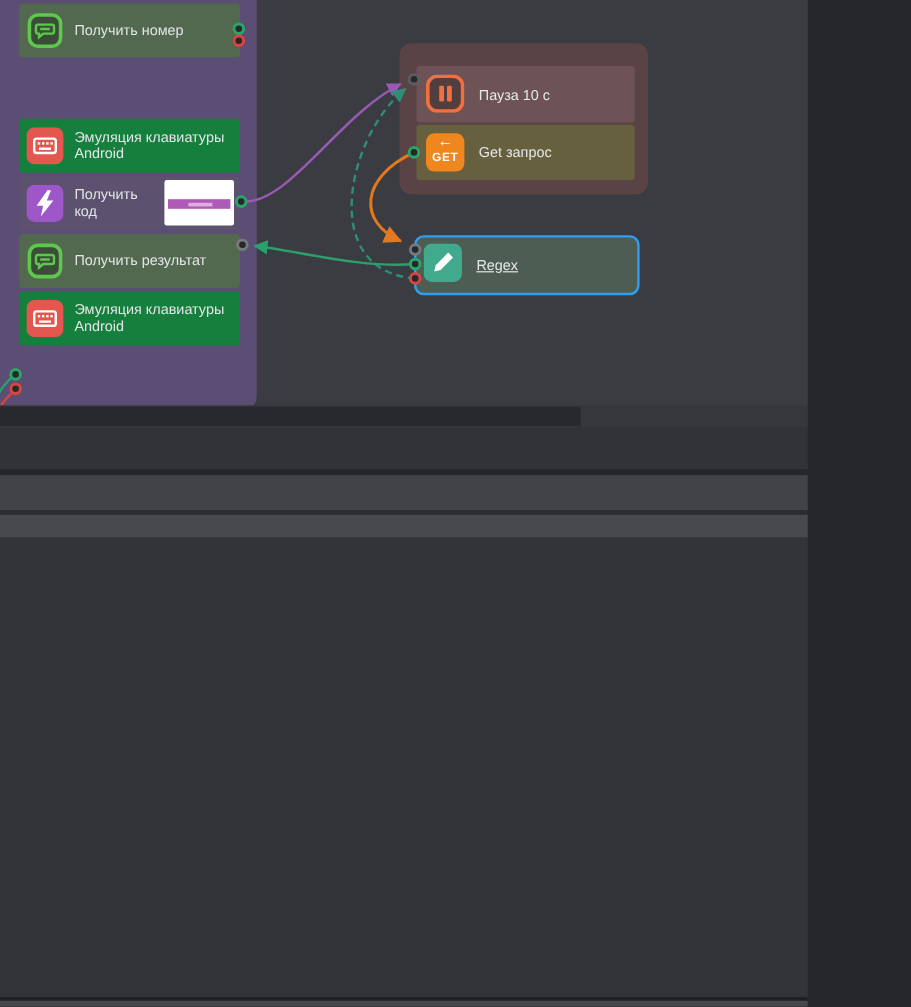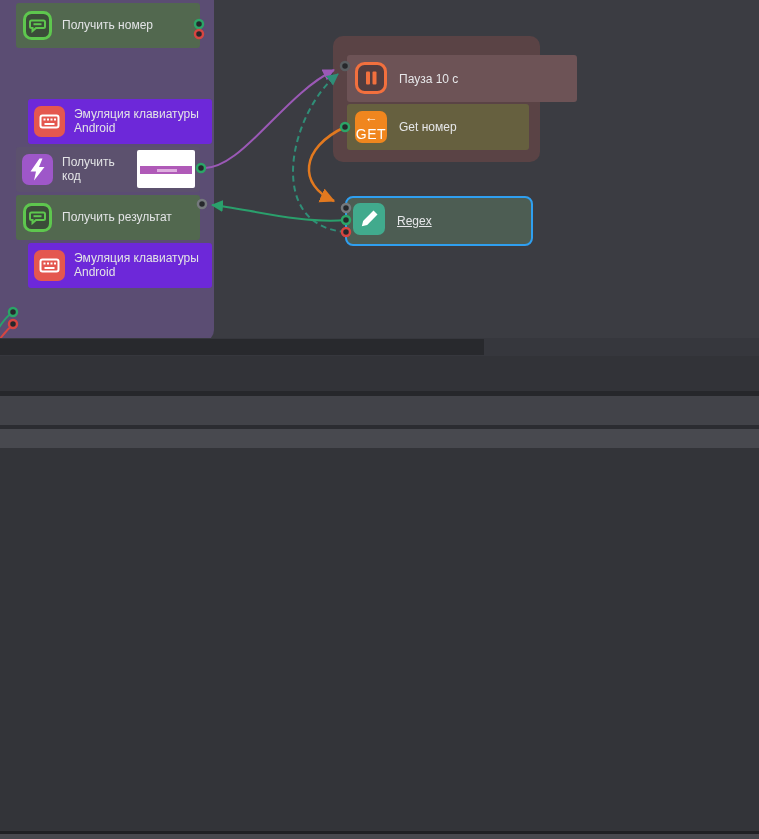--- a/index.html
+++ b/index.html
@@ -1,49 +1,49 @@
 <!DOCTYPE html>
 <html><head>
 <meta charset="utf-8">
 <style>
   html,body{margin:0;padding:0;background:#26272b;}
-  #root{position:relative;width:759px;height:839px;overflow:hidden;
+  #root{position:relative;width:673px;height:839px;overflow:hidden;
         font-family:"Liberation Sans",sans-serif;background:#333439;}
   .abs{position:absolute;}
 
   
   #canvas{left:0;top:0;width:759px;height:338px;background:#3b3c42;overflow:hidden;}
   #group-strip{left:-12px;top:-12px;width:226px;height:354px;background:#5b4d73;border-radius:12px;}
   .node-row{left:16px;width:184px;height:45px;border-radius:3px;display:flex;align-items:center;}
   .node-icon{position:absolute;left:6px;top:7px;width:31px;height:31px;}
   .node-label{position:absolute;left:46px;top:0;height:45px;display:flex;align-items:center;
               font-size:12px;line-height:1.15;color:#e3e4e6;}
   .node-label.narrow{width:72px;}
   .node-label.wide{width:132px;}
   .thumb{position:absolute;left:121px;top:3px;width:58px;background:#ffffff;border-radius:2px;}
 
   .bg-green{background:#52684f;} .bg-purple{background:#5c516e;}
-  .bg-red{background:#6d28d9;margin-left:12px;}   .bg-blue{background:#41566e;}
+  .bg-red{background:#15803d;}   .bg-blue{background:#41566e;}
 
   #right-group{left:333px;top:36px;width:207px;height:126px;background:#5a4345;border-radius:10px;}
   .grp-row{position:absolute;left:14px;width:182px;border-radius:3px;}
-  #pause-row{top:19px;height:47px;background:#6d5356;padding-left:48px;}
+  #pause-row{top:19px;height:47px;background:#6d5356;}
   #get-row{top:68px;height:46px;background:#66603f;}
   .grp-icon{position:absolute;left:8px;top:7px;width:32px;height:32px;}
   .grp-label{position:absolute;left:52px;top:0;height:100%;display:flex;align-items:center;
              font-size:12px;color:#e6e7e9;}
 
   #regex-node{left:345px;top:196px;width:184px;height:46px;background:#4d5d53;
               border:2px solid #2f9ff0;border-radius:8px;}
   #regex-node .grp-icon{left:6px;top:5px;}
   #regex-node .grp-label{left:50px;text-decoration:underline;}
 
   #get-icon{background:#f0861e;border-radius:7px;text-align:center;}
   #get-icon .g-arrow{position:absolute;left:0;right:0;top:-1px;color:#fff;font-size:13px;font-weight:bold;}
-  #get-icon .g-text{position:absolute;left:0;right:0;top:15px;color:#fff;font-size:14px;font-weight:normal;letter-spacing:.5px;}
+  #get-icon .g-text{position:absolute;left:0;right:0;top:15px;color:#fff;font-size:10px;font-weight:bold;letter-spacing:.5px;}
 
   #wires{left:0;top:0;width:759px;height:338px;pointer-events:none;}
 
   
   #hscroll{left:0;top:338px;width:759px;height:18px;background:#36373d;}
   #hscroll-thumb{left:0;top:1px;width:484px;height:16px;background:#28292d;}
   #gap1{left:0;top:356px;width:759px;height:35px;background:#323338;}
   #line1{left:0;top:391px;width:759px;height:5px;background:#26272b;}
   #band1{left:0;top:396px;width:759px;height:29px;background:#424349;}
   #div1{left:0;top:425px;width:759px;height:4px;background:#2b2c31;}
@@ -125,21 +125,21 @@
           <rect x="11" y="9.5" width="4" height="13" rx="1" fill="#f2703e"></rect>
           <rect x="17.5" y="9.5" width="4" height="13" rx="1" fill="#f2703e"></rect>
         </svg>
         <span class="grp-label">Пауза 10 с</span>
       </div>
       <div class="grp-row" id="get-row">
         <div class="grp-icon" id="get-icon">
           <span class="g-arrow">←</span>
           <span class="g-text">GET</span>
         </div>
-        <span class="grp-label">Get номер</span>
+        <span class="grp-label">Get запрос</span>
       </div>
     </div>
 
     <div id="regex-node" class="abs">
       <svg class="grp-icon" viewBox="0 0 32 32">
         <rect width="32" height="32" rx="7" fill="#41aa8d"></rect>
         <path d="M20.5 7.5 l4 4 L14.2 22 l-5.4 1.3 L10.1 18 z" fill="#ffffff"></path>
       </svg>
       <span class="grp-label">Regex</span>
     </div>

